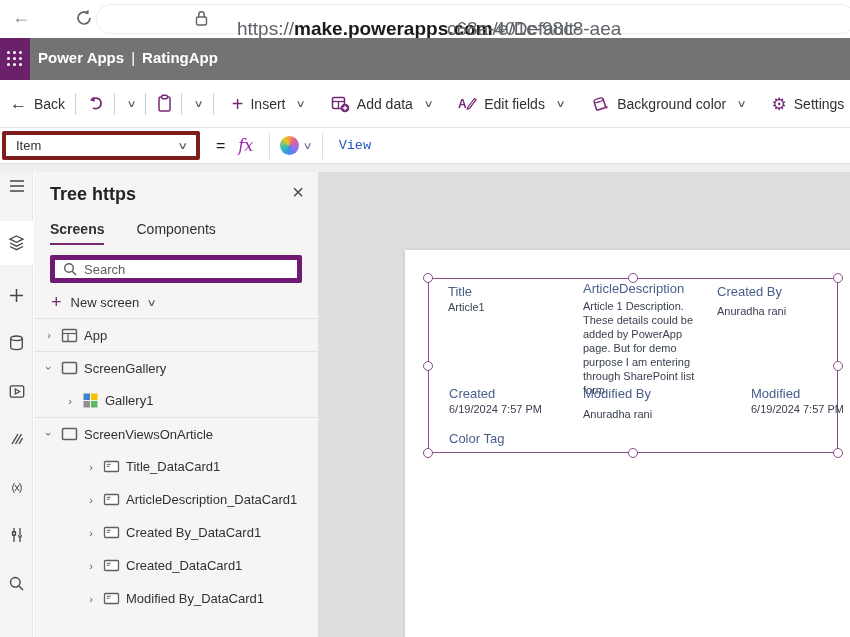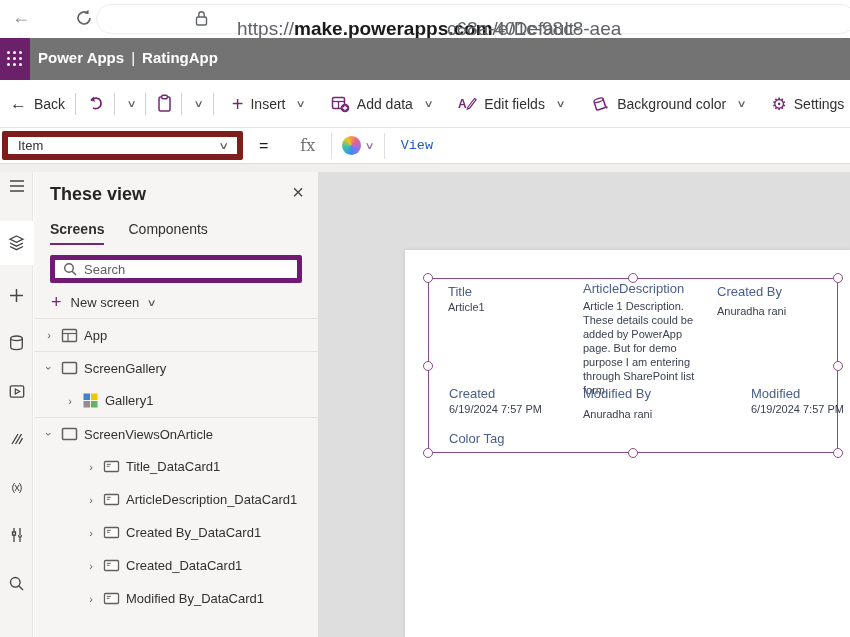--- a/index.html
+++ b/index.html
@@ -30,46 +30,46 @@
   .tb-item { display:flex; align-items:center; gap:7px; cursor:default; }
   .tb-divider { width:1px; height:22px; background:#d2d0ce; margin:0 10px; }
   .tb-chev { font-size:10px; color:#605e5c; margin-left:5px; transform:scaleX(1.4); }
   .acc { color:var(--accent); }
   .tb-arrow { font-size:17px; color:#323130; }
   svg.ico { display:block; }
 
   
   .formula-bar { position:absolute; left:0; top:128px; width:850px; height:36px; background:#fff;
                  border-bottom:1px solid #dcdcdc; display:flex; align-items:center; }
-  .prop-select { position:relative; width:241px; height:29px; margin-left:2px; border:6px solid #7f1d1d;
+  .prop-select { position:relative; width:198px; height:29px; margin-left:2px; border:4px solid #7f1d1d;
                  border-radius:2px; background:#fff; display:flex; align-items:center; padding:0 10px;
                  font-size:13px; color:#323130; }
   .prop-select .chev { margin-left:auto; font-size:10px; color:#605e5c; transform:scaleX(1.5); }
   .eq { font-size:16px; margin-left:16px; color:#1b1a19; }
-  .fx { font-family:"DejaVu Serif", serif; font-size:16px; margin-left:32px; color:#737373; }
+  .fx { font-family:"DejaVu Serif", serif; font-style:italic; font-size:16px; margin-left:13px; color:#a21caf; }
   .fb-div { width:1px; height:26px; background:#e1dfdd; margin:0 10px; }
   .copilot { width:19px; height:19px; border-radius:50%;
              background:conic-gradient(from 40deg,#e8618c,#9a6fe8,#3d8ef0,#35c3b0,#f5c518,#e8618c); }
   .copilot-chev { font-size:10px; color:#8a6f9e; margin-left:5px; transform:scaleX(1.4); }
   .formula-text { font-family:"Liberation Mono","DejaVu Sans Mono",monospace; font-size:13.5px; color:#2458c3; margin-left:6px; }
   .fb-gap { position:absolute; left:0; top:164px; width:850px; height:8px; background:#f0efee; }
 
   
   .rail { position:absolute; left:0; top:172px; width:33px; height:465px; background:#f5f4f3;
           border-right:1px solid #e8e6e4; }
   .rail-btn { position:absolute; left:0; width:33px; height:40px; display:flex; align-items:center;
               justify-content:center; color:#484644; }
   .rail-btn.active { background:#fff; height:44px; }
   .rail-var { font-size:11px; color:#484644; letter-spacing:-1px; }
 
   
   .tree-panel { position:absolute; left:34px; top:172px; width:284px; height:465px; background:#f6f5f4; }
   .tp-title { position:absolute; left:16px; top:12px; font-size:18px; font-weight:700; color:#252423; }
   .tp-close { position:absolute; right:14px; top:10px; font-size:20px; color:#484644; line-height:1; }
-  .tp-tabs { position:absolute; left:16px; top:49px; display:flex; gap:24px; font-size:14px; color:#323130; }
+  .tp-tabs { position:absolute; left:16px; top:49px; display:flex; gap:32px; font-size:14px; color:#323130; }
   .tp-tab { padding-bottom:6px; }
   .tp-tab.active { font-weight:700; border-bottom:2.5px solid var(--accent); }
   .tp-search { position:absolute; left:16px; top:83px; width:252px; height:28px; background:#fff;
                border:5px solid #701a75; border-radius:2px; display:flex; align-items:center; padding:0 8px; gap:7px; }
   .tp-search input { border:none; outline:none; font-size:13px; color:#323130; width:200px; background:transparent;
                      font-family:"Liberation Sans",sans-serif; }
   .tp-search input::placeholder { color:#605e5c; }
   .new-screen { position:absolute; left:17px; top:121px; display:flex; align-items:center; gap:9px;
                 font-size:13px; color:#323130; }
   .new-screen .plus { color:var(--accent); font-size:18px; font-weight:400; line-height:1; }
@@ -265,21 +265,21 @@
       </div>
       <div class="rail-btn" style="top: 391px;">
         <svg class="ico" width="15" height="15" viewBox="0 0 15 15">
           <circle cx="6.3" cy="6.3" r="4.8" fill="none" stroke="#484644" stroke-width="1.4"></circle>
           <line x1="9.9" y1="9.9" x2="14" y2="14" stroke="#484644" stroke-width="1.4"></line>
         </svg>
       </div>
     </div>
 
   <div class="tree-panel">
-    <div class="tp-title">These view</div>
+    <div class="tp-title">Tree https</div>
     <div class="tp-close">×</div>
     <div class="tp-tabs">
       <div class="tp-tab active">Screens</div>
       <div class="tp-tab">Components</div>
     </div>
     <div class="tp-search">
       <span>
         <svg class="ico" width="14" height="14" viewBox="0 0 14 14">
             <circle cx="6" cy="6" r="4.3" fill="none" stroke="#605e5c" stroke-width="1.4"></circle>
             <line x1="9.2" y1="9.2" x2="13" y2="13" stroke="#605e5c" stroke-width="1.4"></line>

